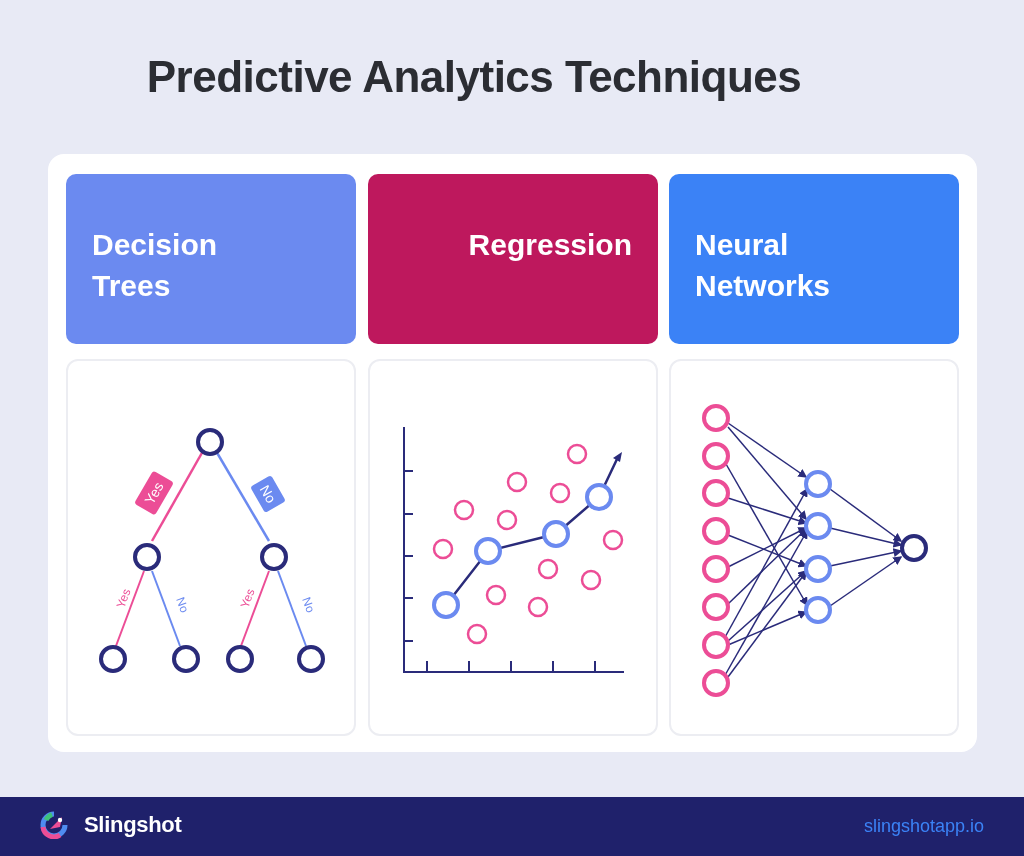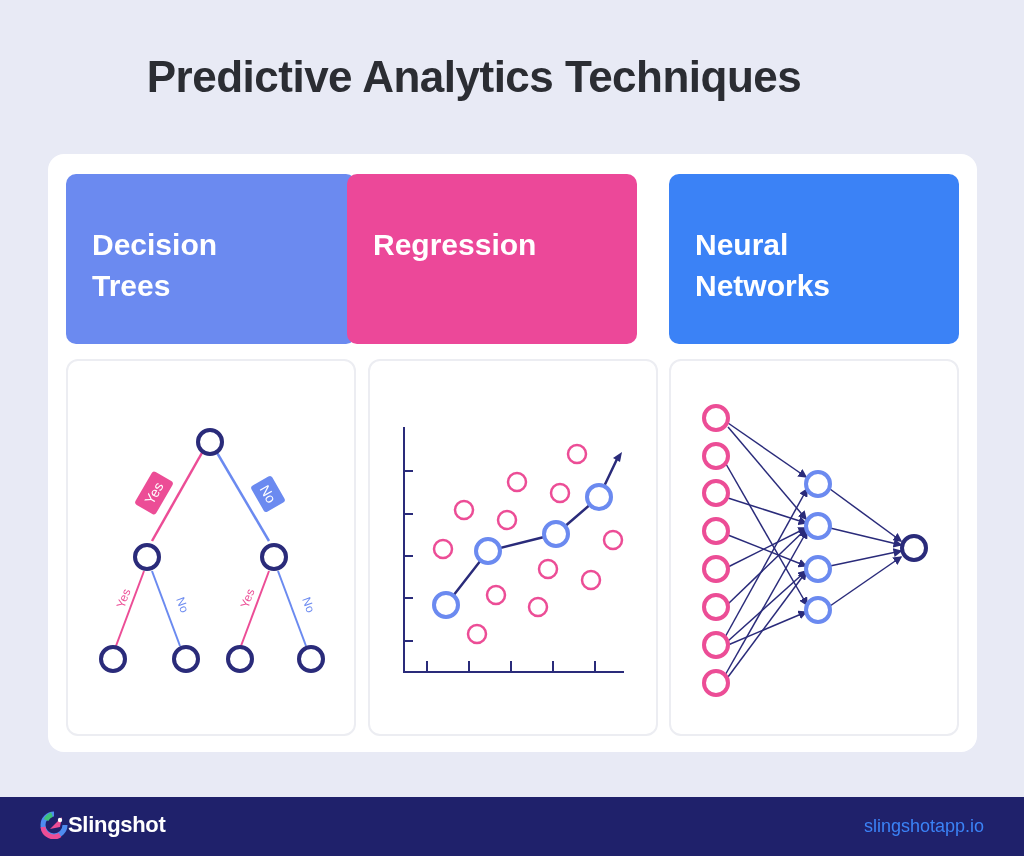--- a/index.html
+++ b/index.html
@@ -4,34 +4,34 @@
 <style>
   * { margin:0; padding:0; box-sizing:border-box; }
   html, body { width:1024px; height:856px; overflow:hidden; }
   body { background:#e8eaf5; font-family:"Liberation Sans", "DejaVu Sans", sans-serif; position:relative; }
   .title { position:absolute; top:52px; left:0; width:948px; text-align:center; font-size:44px; font-weight:700; color:#2b2d33; letter-spacing:-0.5px; }
   .panel { position:absolute; left:48px; top:154px; width:929px; height:598px; background:#ffffff; border-radius:16px; }
   .header { position:absolute; top:174px; width:290px; height:170px; border-radius:10px; padding:50px 26px 0 26px; color:#ffffff; font-size:30px; font-weight:700; line-height:41px; white-space:pre-line; }
   .card { position:absolute; top:359px; width:290px; height:377px; border:2px solid #ecedf2; border-radius:12px; background:#fff; }
   .card svg { position:absolute; left:0; top:0; }
   .footer { position:absolute; left:0; top:797px; width:1024px; height:59px; background:#1f216b; }
-  .brand { position:absolute; left:40px; top:14px; display:flex; align-items:center; gap:0; }
+  .brand { position:absolute; left:40px; top:14px; display:flex; align-items:center; gap:16px; }
   .brand-name { color:#fff; font-weight:700; font-size:22px; letter-spacing:-0.3px; }
   .url { position:absolute; right:40px; top:19px; color:#3b82f6; font-size:18px; }
 </style>
 </head>
 <body>
 
 <div class="title">Predictive Analytics Techniques</div>
 
 <div class="panel"></div>
 
 <div class="header" style="left:66px;background:#6b8af0;">Decision
 Trees</div>
-<div class="header" style="left:347px;background:#ec4899;">Regression</div>
+<div class="header" style="left:368px;background:#be185d;text-align:right;">Regression</div>
 <div class="header" style="left:669px;background:#3b82f6;">Neural
 Networks</div>
 
 <div class="card" style="left:66px;">
   <svg width="290" height="377" viewBox="0 0 290 377">
 
     <line x1="135" y1="90" x2="84" y2="180" stroke="#ec4d96" stroke-width="2.5"></line>
     <line x1="148" y1="90" x2="201" y2="180" stroke="#6b8af0" stroke-width="2.5"></line>
     <line x1="76" y1="210" x2="48" y2="285" stroke="#ec4d96" stroke-width="2"></line>
     <line x1="84" y1="210" x2="112" y2="285" stroke="#6b8af0" stroke-width="2"></line>

